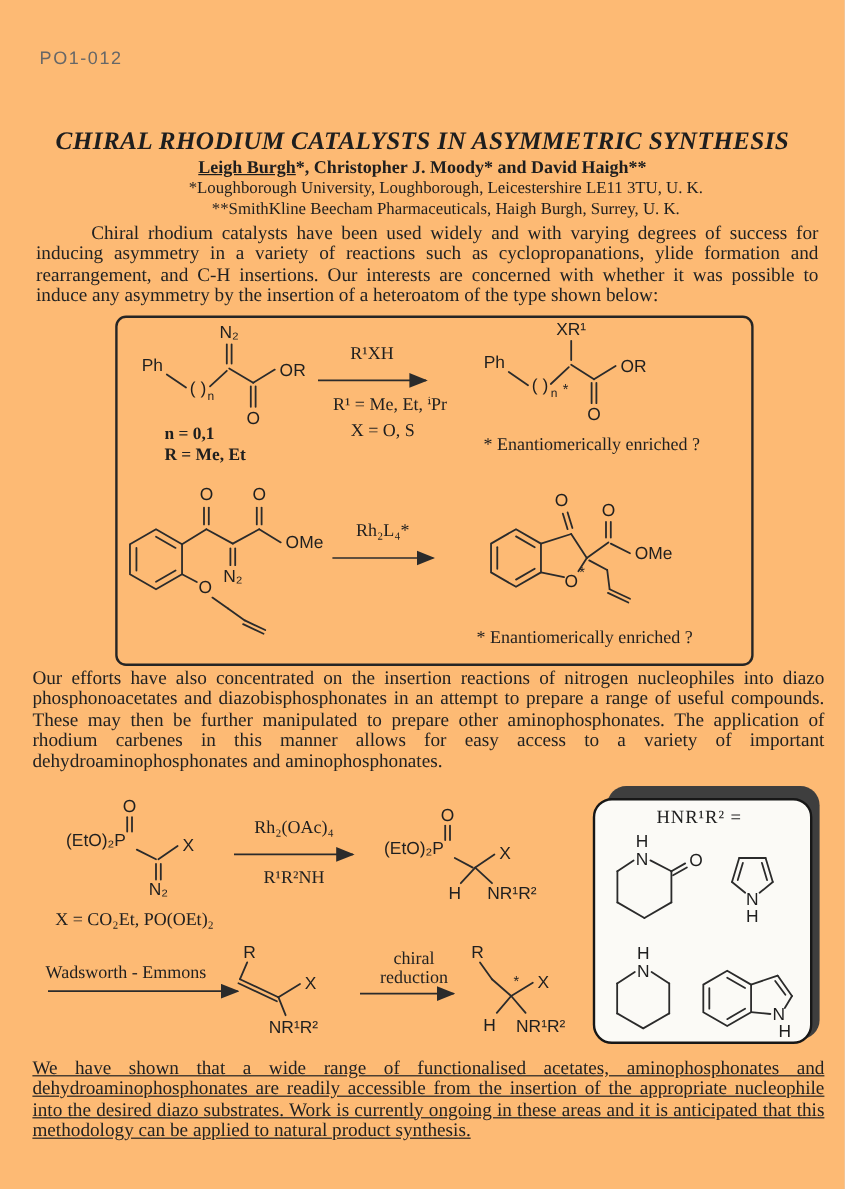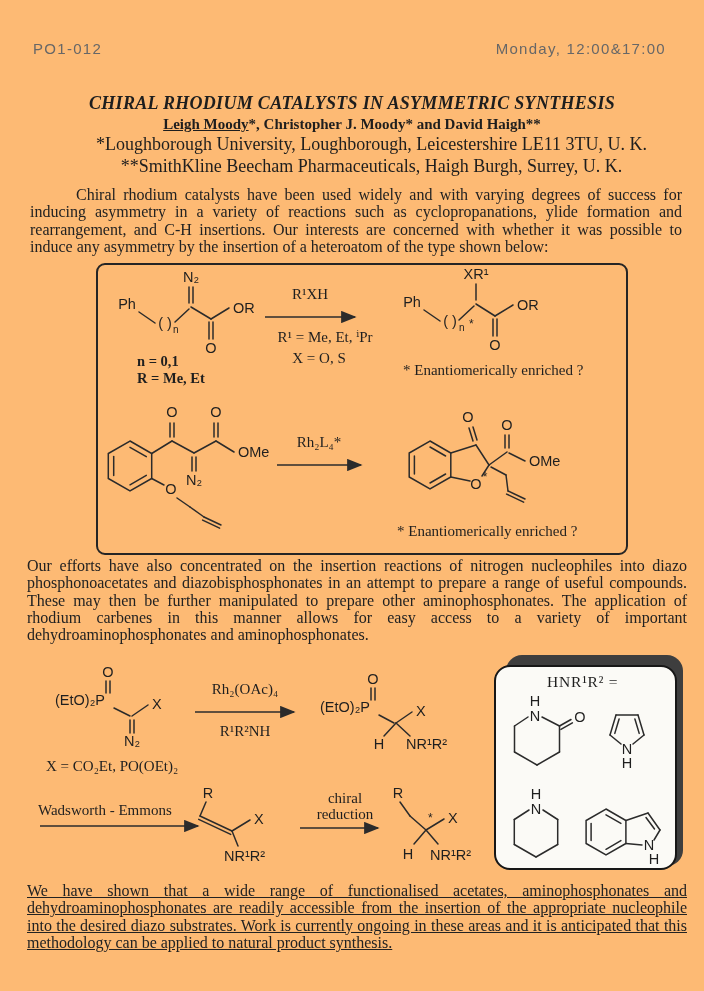--- a/index.html
+++ b/index.html
@@ -8,24 +8,24 @@
     background:#fdba74; overflow:hidden;
     font-family:"Liberation Serif","DejaVu Serif",serif; color:#1e1e1e;
   }
   .scan-header {
     position:absolute; top:40px; left:33px; right:38px;
     display:flex; justify-content:space-between;
     font-family:"Liberation Sans","DejaVu Sans",sans-serif;
     font-size:15px; letter-spacing:1.3px; color:#676767;
   }
   .title-block { position:absolute; top:93px; left:0; width:100%; text-align:center; }
-  .doc-title { font-size:18px; font-weight:bold; font-style:italic; letter-spacing:0.3px; }
+  .doc-title { font-size:21px; font-weight:bold; font-style:italic; letter-spacing:0.3px;margin-top:12px; }
   .authors { font-size:15px; font-weight:bold; margin-top:2px; }
   .authors .u { text-decoration:underline; }
-  .affil { font-size:18px; margin-top:1px;margin-left:39px; }
+  .affil { font-size:14px; margin-top:1px;margin-left:39px; }
   .para {
     position:absolute; margin:0; font-size:16px; line-height:17.3px;
     text-align:justify; color:#222;
   }
   #para1 { top:186px; left:30px; width:652px; text-indent:46px; }
   #para2 { top:557px; left:27px; width:660px; }
   #para3 { top:882px; left:27px; width:660px;text-decoration:underline; }
   .scheme-box {
     position:absolute; left:96px; top:263px; width:528px; height:288px;
     border:2px solid #252525; border-radius:9px;
@@ -62,26 +62,25 @@
   #piperidine { left:503px; top:784px; }
   #indole { left:580px; top:798px; }
 </style>
 </head>
 <body>
 
 <div class="page">
 
   <div class="scan-header">
     <span>PO1-012</span>
-    <span>Monday, 12:00&amp;17:00</span>
   </div>
 
   <div class="title-block">
     <div class="doc-title">CHIRAL RHODIUM CATALYSTS IN ASYMMETRIC SYNTHESIS</div>
-    <div class="authors"><span class="u">Leigh Moody</span><span>*, Christopher J. Moody* and David Haigh**</span></div>
+    <div class="authors"><span class="u">Leigh Burgh</span><span>*, Christopher J. Moody* and David Haigh**</span></div>
     <div class="affil">*Loughborough University, Loughborough, Leicestershire LE11 3TU, U. K.</div>
     <div class="affil">**SmithKline Beecham Pharmaceuticals, Haigh Burgh, Surrey, U. K.</div>
   </div>
 
   <p class="para" id="para1">Chiral rhodium catalysts have been used widely and with varying degrees of success for inducing asymmetry in a variety of reactions such as cyclopropanations, ylide formation and rearrangement, and C-H insertions.  Our interests are concerned with whether it was possible to induce any asymmetry by the insertion of a heteroatom of the type shown below:</p>
 
   <div class="scheme-box"></div>
 
   <svg class="scheme" id="scheme1" width="527" height="132" viewBox="0 0 527 132">
     <defs>

